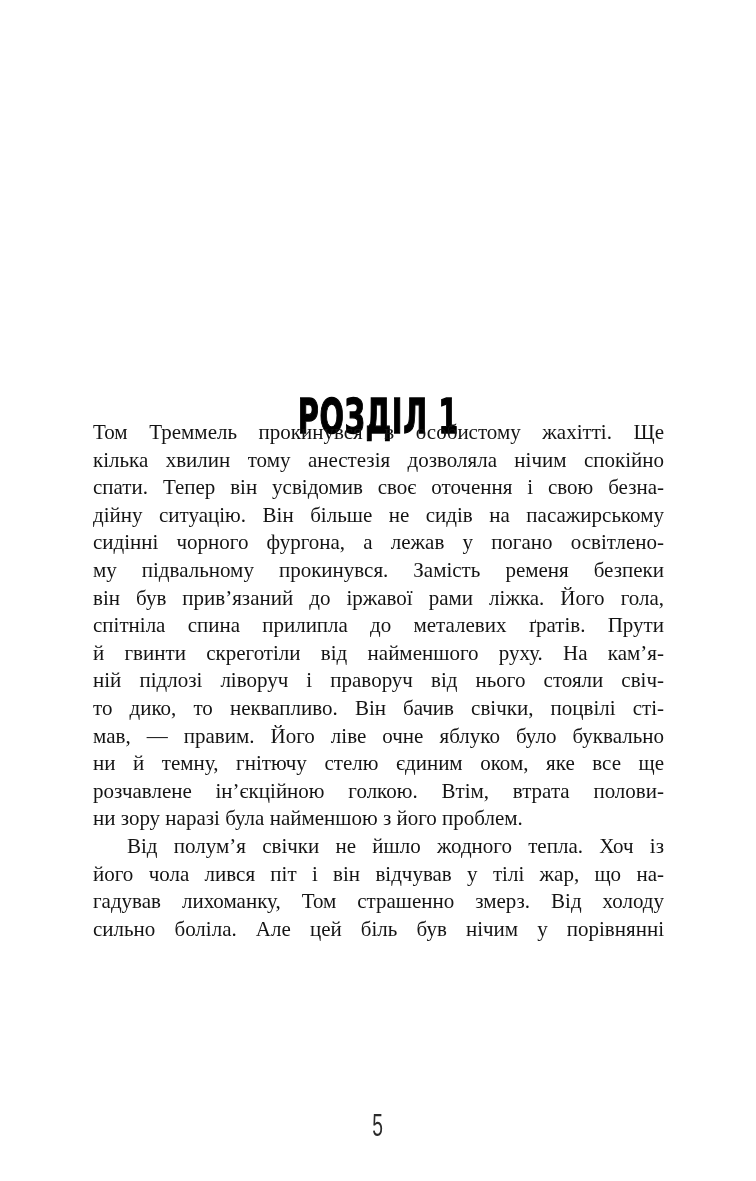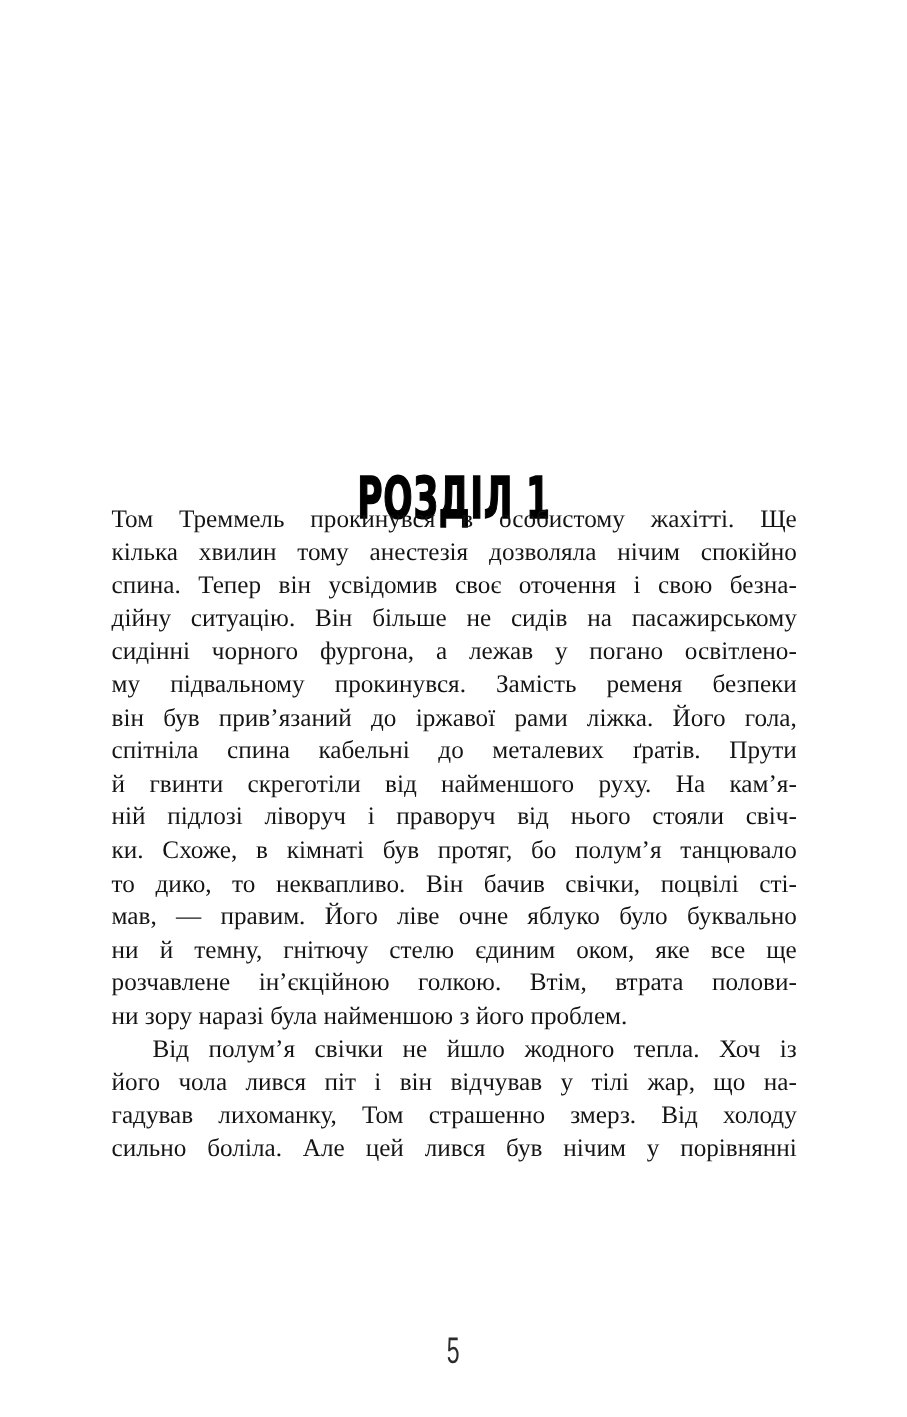--- a/index.html
+++ b/index.html
@@ -75,36 +75,35 @@
 </head>
 <body>
 
 <div class="page">
 
   <h1 class="chapter-title"><span class="squeeze">РОЗДІЛ 1</span></h1>
 
   <div class="body-text">
     <div class="line">Том Треммель прокинувся в особистому жахітті. Ще</div>
     <div class="line">кілька хвилин тому анестезія дозволяла нічим спокійно</div>
-    <div class="line">спина. Тепер він усвідомив своє оточення і свою безна-</div>
+    <div class="line">спати. Тепер він усвідомив своє оточення і свою безна-</div>
     <div class="line">дійну ситуацію. Він більше не сидів на пасажирському</div>
     <div class="line">сидінні чорного фургона, а лежав у погано освітлено-</div>
     <div class="line">му підвальному прокинувся. Замість ременя безпеки</div>
     <div class="line">він був прив’язаний до іржавої рами ліжка. Його гола,</div>
-    <div class="line">спітніла спина кабельні до металевих ґратів. Прути</div>
+    <div class="line">спітніла спина прилипла до металевих ґратів. Прути</div>
     <div class="line">й гвинти скреготіли від найменшого руху. На кам’я-</div>
     <div class="line">ній підлозі ліворуч і праворуч від нього стояли свіч-</div>
-    <div class="line">ки. Схоже, в кімнаті був протяг, бо полум’я танцювало</div>
     <div class="line">то дико, то неквапливо. Він бачив свічки, поцвілі сті-</div>
     <div class="line">мав, — правим. Його ліве очне яблуко було буквально</div>
     <div class="line">ни й темну, гнітючу стелю єдиним оком, яке все ще</div>
     <div class="line">розчавлене ін’єкційною голкою. Втім, втрата полови-</div>
     <div class="line par-end">ни зору наразі була найменшою з його проблем.</div>
 
     <div class="line indent">Від полум’я свічки не йшло жодного тепла. Хоч із</div>
     <div class="line">його чола лився піт і він відчував у тілі жар, що на-</div>
     <div class="line">гадував лихоманку, Том страшенно змерз. Від холоду</div>
-    <div class="line">сильно боліла. Але цей лився був нічим у порівнянні</div>
+    <div class="line">сильно боліла. Але цей біль був нічим у порівнянні</div>
   </div>
 
   <div class="page-number"><span class="squeeze">5</span></div>
 
 </div>
 
 </body></html>

